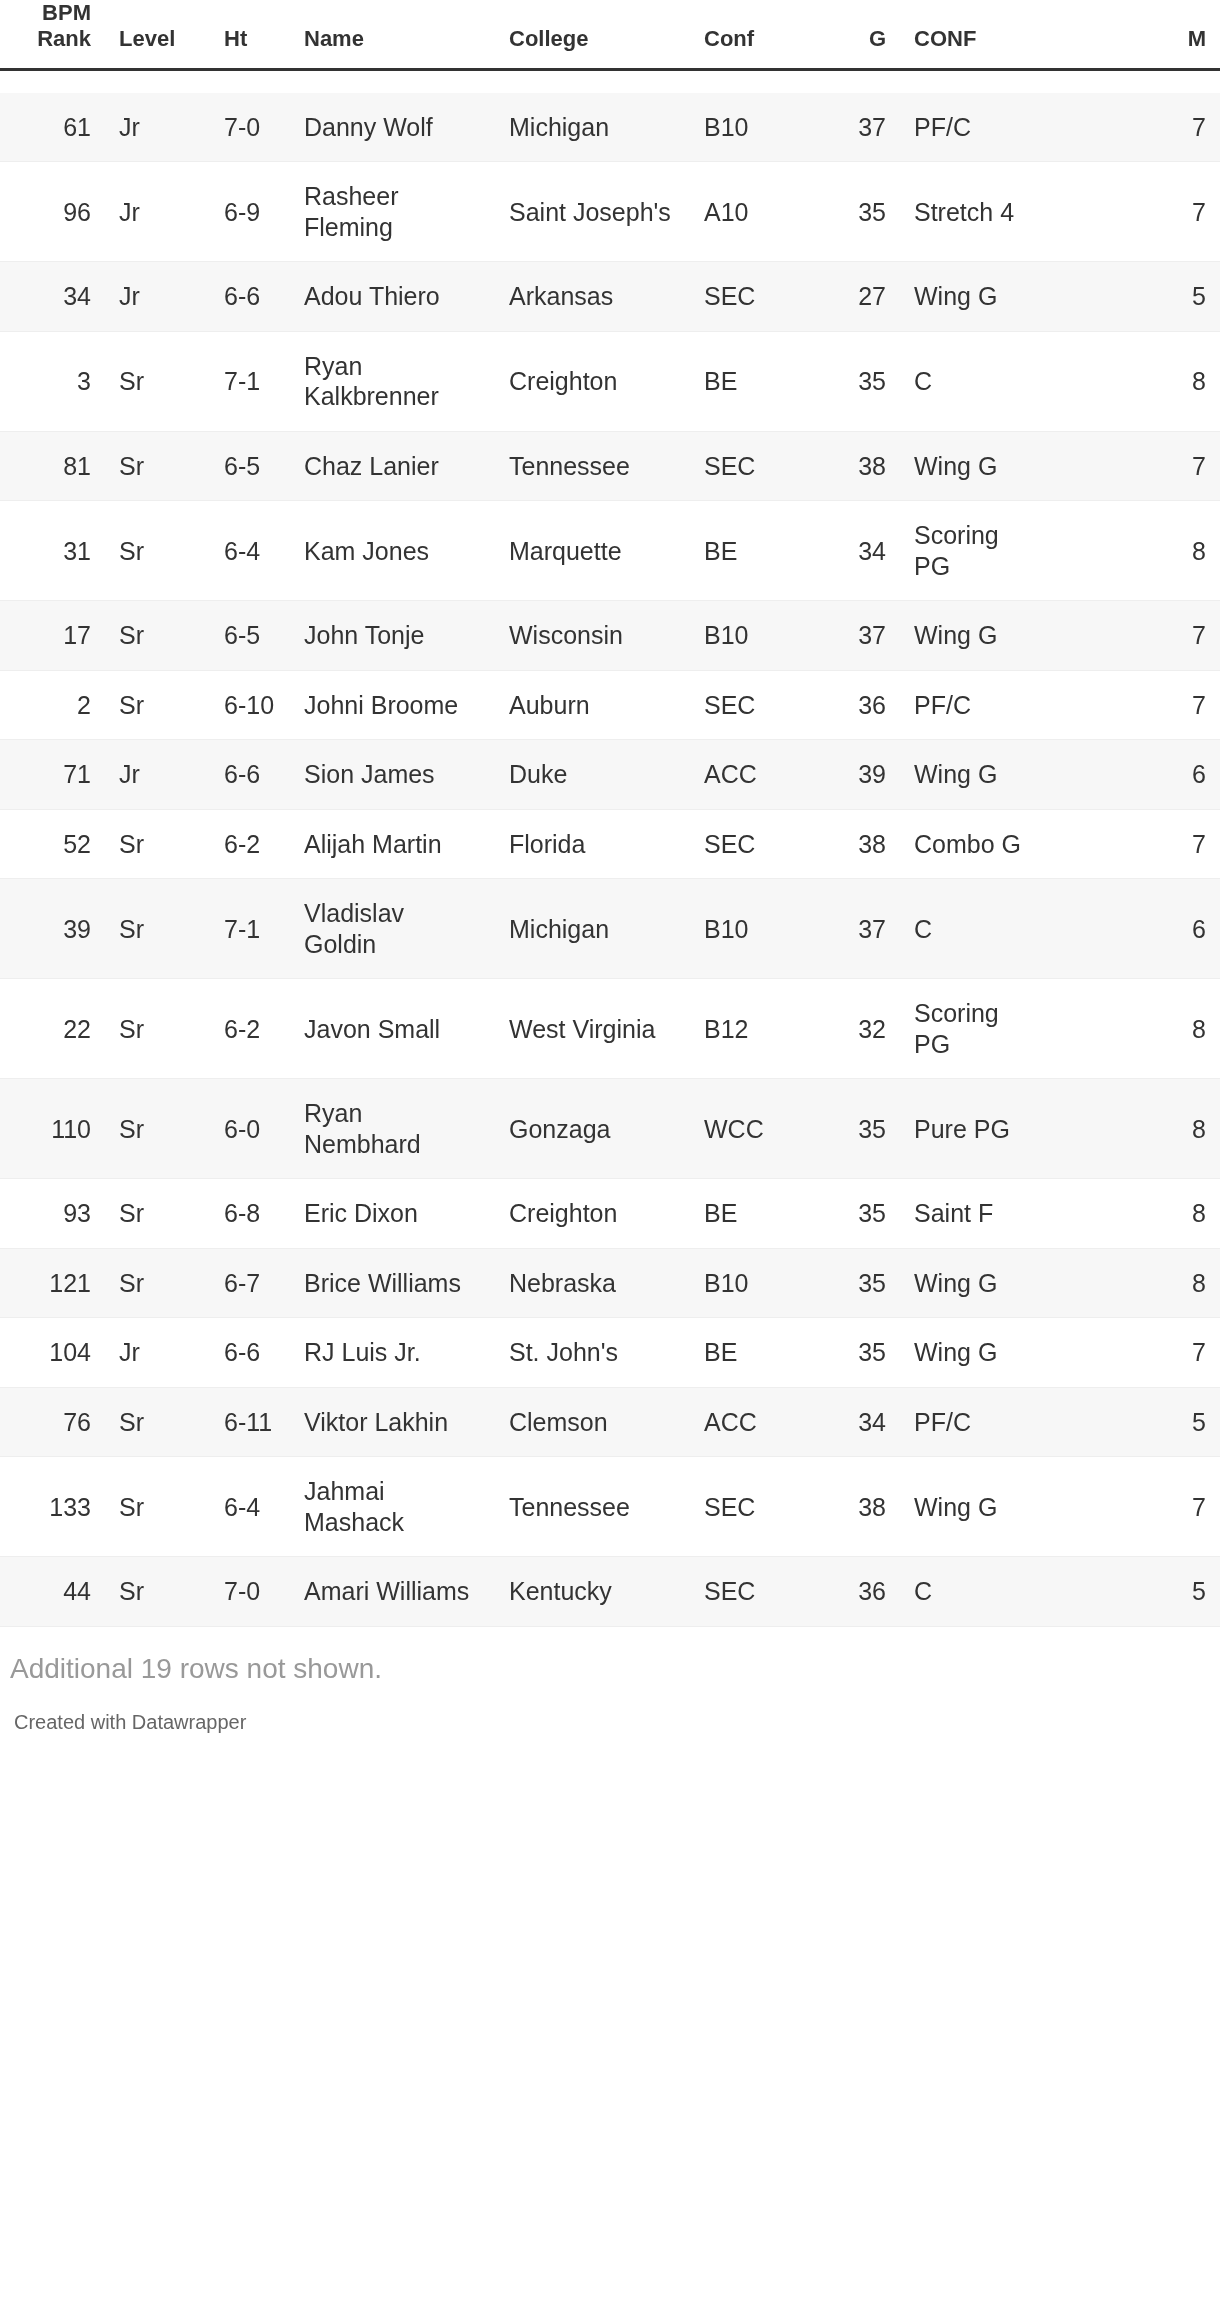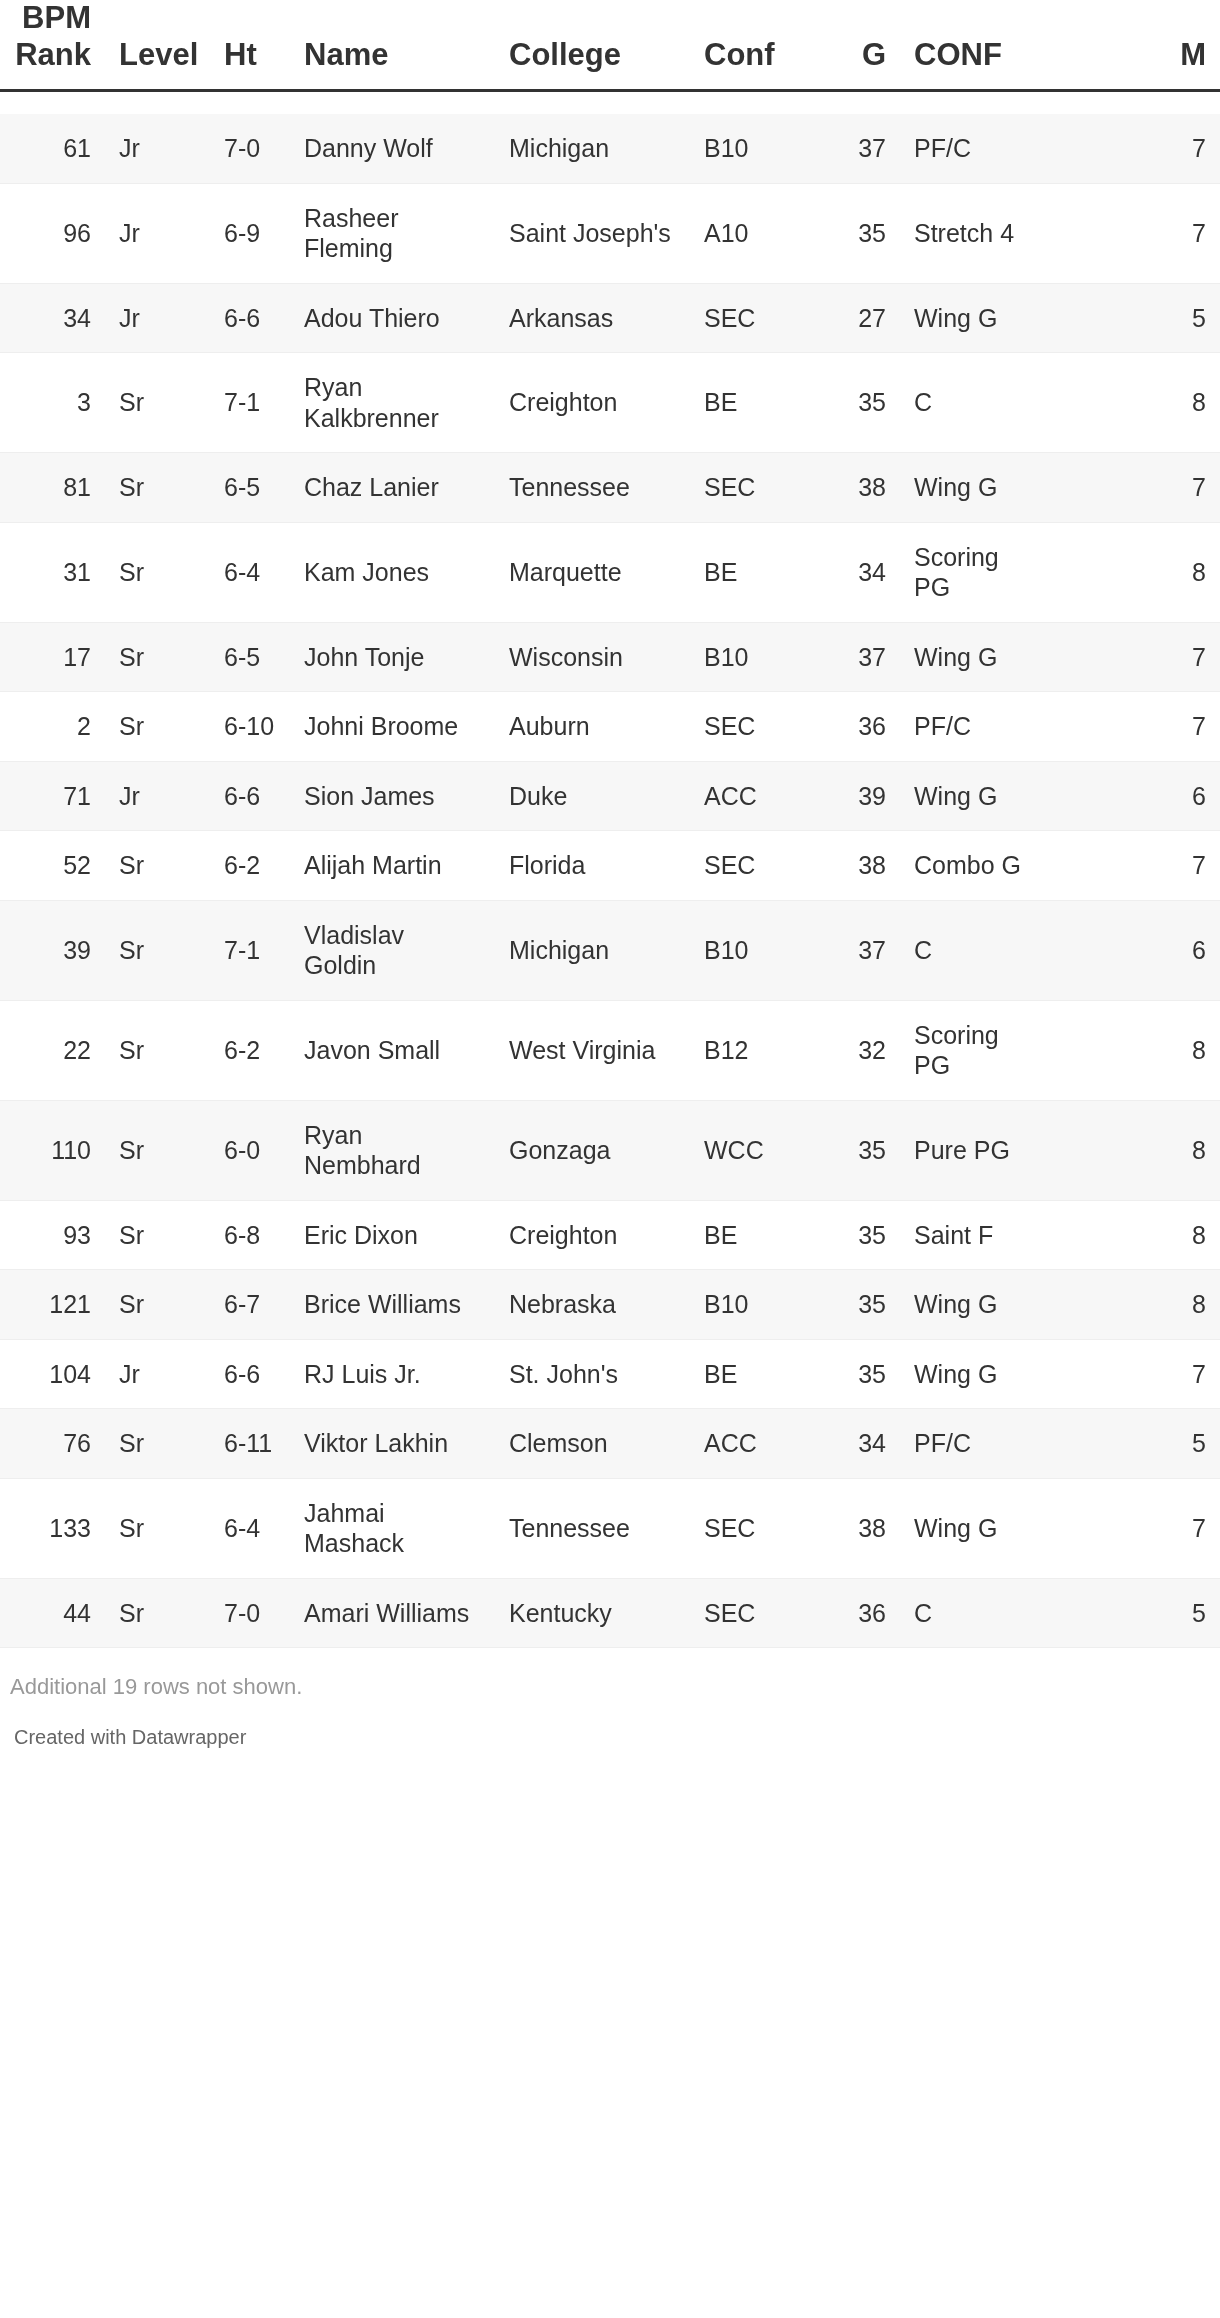--- a/index.html
+++ b/index.html
@@ -32,21 +32,21 @@
   col.c-level  { width: 105px; }
   col.c-ht     { width: 80px;  }
   col.c-name   { width: 205px; }
   col.c-college{ width: 195px; }
   col.c-conf   { width: 120px; }
   col.c-g      { width: 90px;  }
   col.c-confpos{ width: 145px; }
   col.c-m      { width: 175px; }
 
   thead th {
-    font-size: 31px;
+    font-size: 22px;
     font-weight: bold;
     color: #333333;
     vertical-align: bottom;
     padding: 0 14px 16px 14px;
     line-height: 1.18;
     white-space: normal;
   }
   thead tr.header-row th {
     border-bottom: 3px solid #333333;
   }
@@ -70,21 +70,21 @@
   tbody tr:first-child td {
     border-top: none;
   }
   .spacer-row td {
     padding: 0;
     height: 22px;
     background: #ffffff !important;
     border: none;
   }
   .footnote {
-    font-size: 22px;
+    font-size: 28px;
     color: #999999;
     padding: 26px 0 0 10px;
     font-family: "Liberation Sans", sans-serif;
   }
   .credit {
     font-size: 20px;
     color: #666666;
     padding: 26px 0 0 14px;
     font-family: "Liberation Sans", sans-serif;
   }

